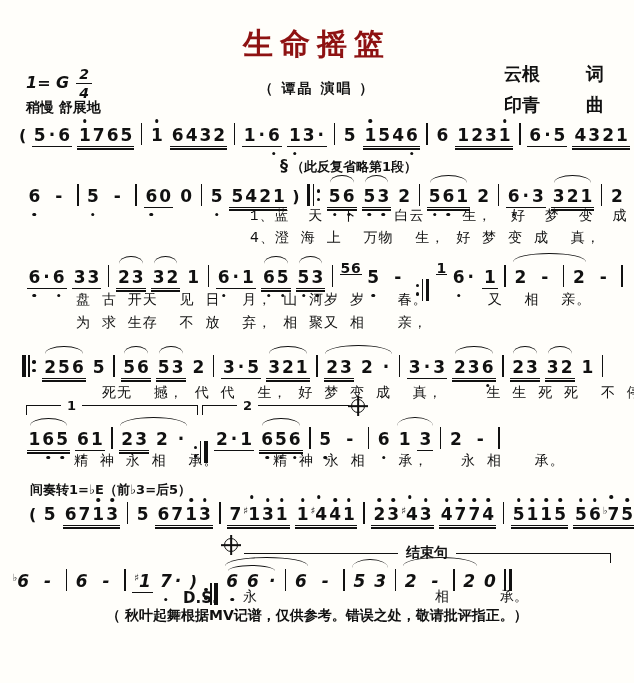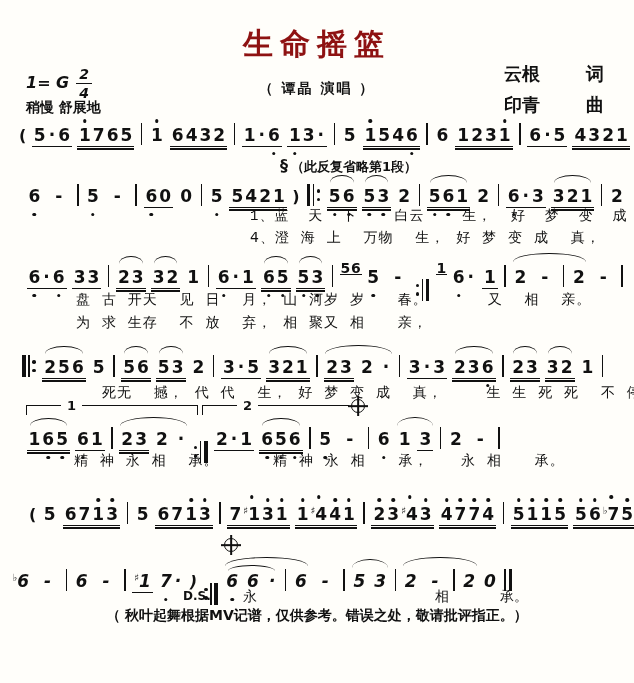--- a/index.html
+++ b/index.html
@@ -57,21 +57,21 @@
   .rd{width:3.5px;height:3.5px;border-radius:50%;background:#111;}
   .grace{display:inline-block;font-size:14px;line-height:11px;border-bottom:1.1px solid #111;
          vertical-align:10px;margin:0 1px 0 3px;font-weight:bold;letter-spacing:1px;}
   .txt{display:inline-block;margin:0 3px;font-size:16px;font-weight:bold;}
 
   
   .lyr{position:absolute;font-size:14px;white-space:pre;letter-spacing:1px;}
   .segnoline{position:absolute;left:280px;top:156px;font-size:13px;font-weight:bold;}
   .segno{font-size:16px;margin-right:3px;}
   .interlude{position:absolute;left:30px;top:481px;font-size:13px;font-weight:bold;}
-  .dslabel{position:absolute;left:183px;top:589px;font-size:12px;font-weight:bold;}
+  .dslabel{position:absolute;left:183px;top:589px;font-size:15px;font-weight:bold;}
   .flyr{position:absolute;top:588px;font-size:14px;}
   .footer{position:absolute;top:607px;left:0;width:100%;text-align:center;font-size:14px;font-weight:bold;}
 
   
   .volta{position:absolute;height:9px;border-top:1.6px solid #111;}
   .volta.v1{left:26px;top:405px;width:170px;border-left:1.6px solid #111;border-right:1.6px solid #111;}
   .volta.v2{left:202px;top:405px;width:146px;border-left:1.6px solid #111;}
   .vlabel{position:absolute;top:-9px;left:34px;background:#fffefa;padding:0 6px;font-size:13px;font-weight:bold;line-height:17px;}
   .coda{position:absolute;width:12px;height:12px;border:1.7px solid #111;border-radius:50%;}
   .coda::before{content:"";position:absolute;left:50%;top:-4px;bottom:-4px;width:1.7px;background:#111;transform:translateX(-50%);}
@@ -210,31 +210,35 @@
         <span class="bl"></span>
       </span><span class="grp"><span class="note"><span class="nch">5</span><span class="dot db"></span></span></span><span class="grp"><span class="note dash"><span class="nch">-</span></span></span><span class="barw">
         <span class="bl"></span>
       </span><span class="grp"><span class="note"><span class="nch">6</span><span class="dot db"></span></span></span><span class="sw"><span class="grp"><span class="note"><span class="nch">1</span></span></span><span class="grp u1"><span class="note"><span class="nch">3</span></span></span></span><span class="barw">
         <span class="bl"></span>
       </span><span class="grp"><span class="note"><span class="nch">2</span></span></span><span class="grp"><span class="note dash"><span class="nch">-</span></span></span><span class="barw">
         <span class="bl"></span>
       </span></div>
   <div class="lyr" style="left:74px;top:452px;">精  神  永  相    承。          精  神  永  相      承，      永  相      承。</div>
 
+  <div class="interlude">间奏转1=♭E（前♭3=后5）</div>
   <div class="mline" style="left:26px;top:500px;"><span class="txt">(</span><span class="grp"><span class="note"><span class="nch">5</span></span></span><span class="grp u2"><span class="note"><span class="nch">6</span></span><span class="note"><span class="nch">7</span></span><span class="note"><span class="nch">1</span><span class="dot da"></span></span><span class="note"><span class="nch">3</span><span class="dot da"></span></span></span><span class="barw">
         <span class="bl"></span>
       </span><span class="grp"><span class="note"><span class="nch">5</span></span></span><span class="grp u2"><span class="note"><span class="nch">6</span></span><span class="note"><span class="nch">7</span></span><span class="note"><span class="nch">1</span><span class="dot da"></span></span><span class="note"><span class="nch">3</span><span class="dot da"></span></span></span><span class="barw">
         <span class="bl"></span>
       </span><span class="grp u2"><span class="note"><span class="nch">7</span></span><span class="note"><span class="acc">♯</span><span class="nch">1</span><span class="dot da"></span></span><span class="note"><span class="nch">3</span><span class="dot da"></span></span><span class="note"><span class="nch">1</span><span class="dot da"></span></span></span><span class="grp u2"><span class="note"><span class="nch">1</span><span class="dot da"></span></span><span class="note"><span class="acc">♯</span><span class="nch">4</span><span class="dot da"></span></span><span class="note"><span class="nch">4</span><span class="dot da"></span></span><span class="note"><span class="nch">1</span><span class="dot da"></span></span></span><span class="barw">
         <span class="bl"></span>
       </span><span class="grp u2"><span class="note"><span class="nch">2</span><span class="dot da"></span></span><span class="note"><span class="nch">3</span><span class="dot da"></span></span><span class="note"><span class="acc">♯</span><span class="nch">4</span><span class="dot da"></span></span><span class="note"><span class="nch">3</span><span class="dot da"></span></span></span><span class="grp u2"><span class="note"><span class="nch">4</span><span class="dot da"></span></span><span class="note"><span class="nch">7</span><span class="dot da"></span></span><span class="note"><span class="nch">7</span><span class="dot da"></span></span><span class="note"><span class="nch">4</span><span class="dot da"></span></span></span><span class="barw">
         <span class="bl"></span>
       </span><span class="grp u2"><span class="note"><span class="nch">5</span><span class="dot da"></span></span><span class="note"><span class="nch">1</span><span class="dot da"></span></span><span class="note"><span class="nch">1</span><span class="dot da"></span></span><span class="note"><span class="nch">5</span><span class="dot da"></span></span></span><span class="grp u2"><span class="note"><span class="nch">5</span><span class="dot da"></span></span><span class="note"><span class="nch">6</span><span class="dot da"></span></span><span class="note"><span class="acc">♭</span><span class="nch">7</span><span class="dot da"></span></span><span class="note"><span class="nch">5</span><span class="dot da"></span></span></span></div>
 
   <div class="coda c2"></div>
+  <div class="endbracket">
+    <span class="endlabel">结束句</span>
+  </div>
 
   <div class="mline" style="left:8px;top:567px;font-style:italic;"><span class="grp"><span class="note"><span class="acc">♭</span><span class="nch">6</span></span></span><span class="grp"><span class="note dash"><span class="nch">-</span></span></span><span class="barw">
         <span class="bl"></span>
       </span><span class="grp"><span class="note"><span class="nch">6</span></span></span><span class="grp"><span class="note dash"><span class="nch">-</span></span></span><span class="barw">
         <span class="bl"></span>
       </span><span class="grp u1"><span class="note"><span class="acc">♯</span><span class="nch">1</span></span></span><span class="grp"><span class="note"><span class="nch">7</span><span class="dot db"></span></span><span class="note dotch"><span class="nch">·</span></span></span><span class="txt">)</span><span class="barw">
         <span class="rdots">
           <span class="rd"></span>
           <span class="rd"></span>
         </span>

